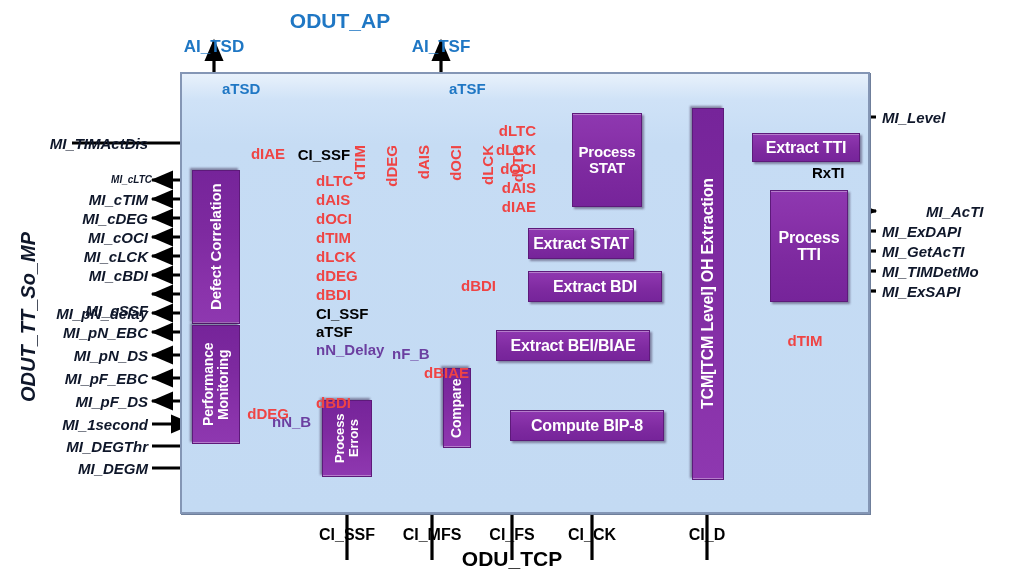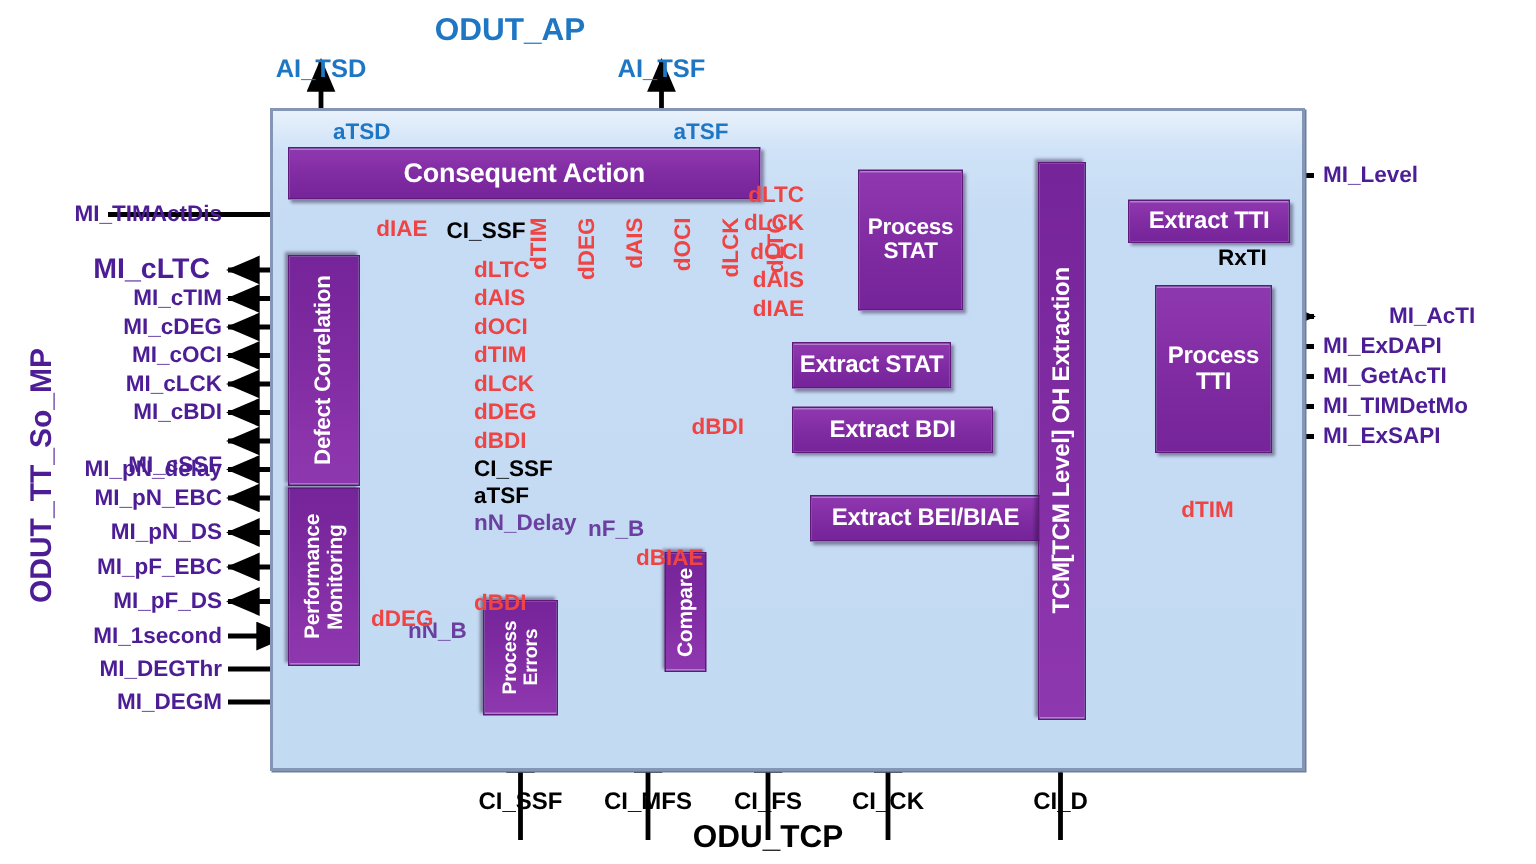--- a/index.html
+++ b/index.html
@@ -25,21 +25,21 @@
     box-shadow:2px 2px 2px rgba(40,20,60,.45), inset 0 1px 0 rgba(255,255,255,.35);
     color:#ffffff;font-weight:bold;display:flex;align-items:center;justify-content:center;
     text-align:center;line-height:1.08;letter-spacing:-.2px;
   }
   .pbox.vert{writing-mode:vertical-rl;transform:rotate(180deg);}
 
   
   .lbl{position:absolute;font-weight:bold;white-space:nowrap;line-height:1;}
   .blue{color:#1f77c4;}
   .red{color:#ef4444;}
-  .green{color:#4c1d95;}
+  .green{color:#0f172a;font-style:italic;}
   .black{color:#000000;}
   .purple{color:#6b3fa0;}
   .r{text-align:right;transform:translate(-100%,-50%);}
   .l{text-align:left;transform:translate(0,-50%);}
   .c{text-align:center;transform:translate(-50%,-50%);}
   .vlbl{position:absolute;font-weight:bold;white-space:nowrap;
         writing-mode:vertical-rl;transform:rotate(180deg);line-height:1;}
   .title{font-size:21px;}
 </style>
 </head>
@@ -159,41 +159,41 @@
       <path d="M805,150 L805,190"></path>
     </g>
   </svg>
 
   <div class="panel"></div>
 
   <div class="lbl c title blue" style="left:340px;top:20px;">ODUT_AP</div>
   <div class="lbl c title black" style="left:512px;top:558px;">ODU_TCP</div>
   <div class="vlbl title green" style="left:18px;top:232px;font-size:20px;">ODUT_TT_So_MP</div>
 
-  <div class="pbox" style="left:192px;top:98px;width:313px;height:33px;font-size:18px;">Consequent Action</div>
 
   <div class="pbox vert" style="left:192px;top:170px;width:46px;height:152px;font-size:15px;">Defect Correlation</div>
 
   <div class="pbox vert" style="left:192px;top:325px;width:46px;height:117px;font-size:14px;">Performance Monitoring</div>
 
   <div class="pbox vert" style="left:322px;top:400px;width:48px;height:75px;font-size:13px;">Process Errors</div>
 
   <div class="pbox vert" style="left:443px;top:368px;width:26px;height:78px;font-size:14px;">Compare</div>
 
   <div class="pbox" style="left:572px;top:113px;width:68px;height:92px;font-size:15px;flex-direction:column;">
       <span>Process STAT</span>
     </div>
 
   <div class="pbox" style="left:528px;top:271px;width:132px;height:29px;font-size:16px;">Extract BDI</div>
 
   <div class="pbox" style="left:528px;top:228px;width:104px;height:29px;font-size:16px;">Extract STAT</div>
 
-  <div class="pbox" style="left:540px;top:330px;width:152px;height:29px;font-size:16px;">Extract BEI/BIAE</div>
-
-
+  <div class="pbox" style="left:496px;top:330px;width:152px;height:29px;font-size:16px;">Extract BEI/BIAE</div>
+
+
+  <div class="pbox" style="left:510px;top:410px;width:152px;height:29px;font-size:16px;">Compute BIP-8</div>
 
   <div class="pbox vert" style="left:692px;top:108px;width:30px;height:370px;font-size:16px;">TCM[TCM Level] OH Extraction</div>
 
   <div class="pbox" style="left:770px;top:190px;width:76px;height:110px;font-size:16px;flex-direction:column;">
       <span>Process TTI</span>
     </div>
 
   <div class="pbox" style="left:752px;top:133px;width:106px;height:27px;font-size:16px;">Extract TTI</div>
 
   <div class="lbl c blue" style="left:214px;top:46px;font-size:17px;">AI_TSD</div>
@@ -220,21 +220,21 @@
   <div class="lbl l black" style="left:316px;top:313px;font-size:15px;">CI_SSF</div>
 
   <div class="lbl l black" style="left:316px;top:331px;font-size:15px;">aTSF</div>
   <div class="lbl l purple" style="left:316px;top:349px;font-size:15px;">nN_Delay</div>
   <div class="lbl l purple" style="left:392px;top:353px;font-size:15px;">nF_B</div>
   <div class="lbl l red" style="left:424px;top:372px;font-size:15px;">dBIAE</div>
   <div class="lbl l red" style="left:316px;top:402px;font-size:15px;">dBDI</div>
   <div class="lbl l purple" style="left:272px;top:421px;font-size:15px;text-align:center;">nN_B</div>
 
   <div class="lbl r green" style="left:148px;top:143px;font-size:15px;">MI_TIMActDis</div>
-  <div class="lbl r green" style="left:140px;top:180px;font-size:19px;padding-left:12px;">MI_cLTC</div>
+  <div class="lbl r green" style="left:152px;top:180px;font-size:10px;padding-left:12px;">MI_cLTC</div>
   <div class="lbl r green" style="left:148px;top:199px;font-size:15px;">MI_cTIM</div>
   <div class="lbl r green" style="left:148px;top:218px;font-size:15px;">MI_cDEG</div>
   <div class="lbl r green" style="left:148px;top:237px;font-size:15px;">MI_cOCI</div>
   <div class="lbl r green" style="left:148px;top:256px;font-size:15px;">MI_cLCK</div>
   <div class="lbl r green" style="left:148px;top:275px;font-size:15px;">MI_cBDI</div>
   <div class="lbl r green" style="left:148px;top:310px;font-size:15px;">MI_cSSF</div>
   <div class="lbl r green" style="left:148px;top:313px;font-size:15px;">MI_pN_delay</div>
   <div class="lbl r green" style="left:148px;top:332px;font-size:15px;">MI_pN_EBC</div>
   <div class="lbl r green" style="left:148px;top:355px;font-size:15px;">MI_pN_DS</div>
   <div class="lbl r green" style="left:148px;top:378px;font-size:15px;">MI_pF_EBC</div>

